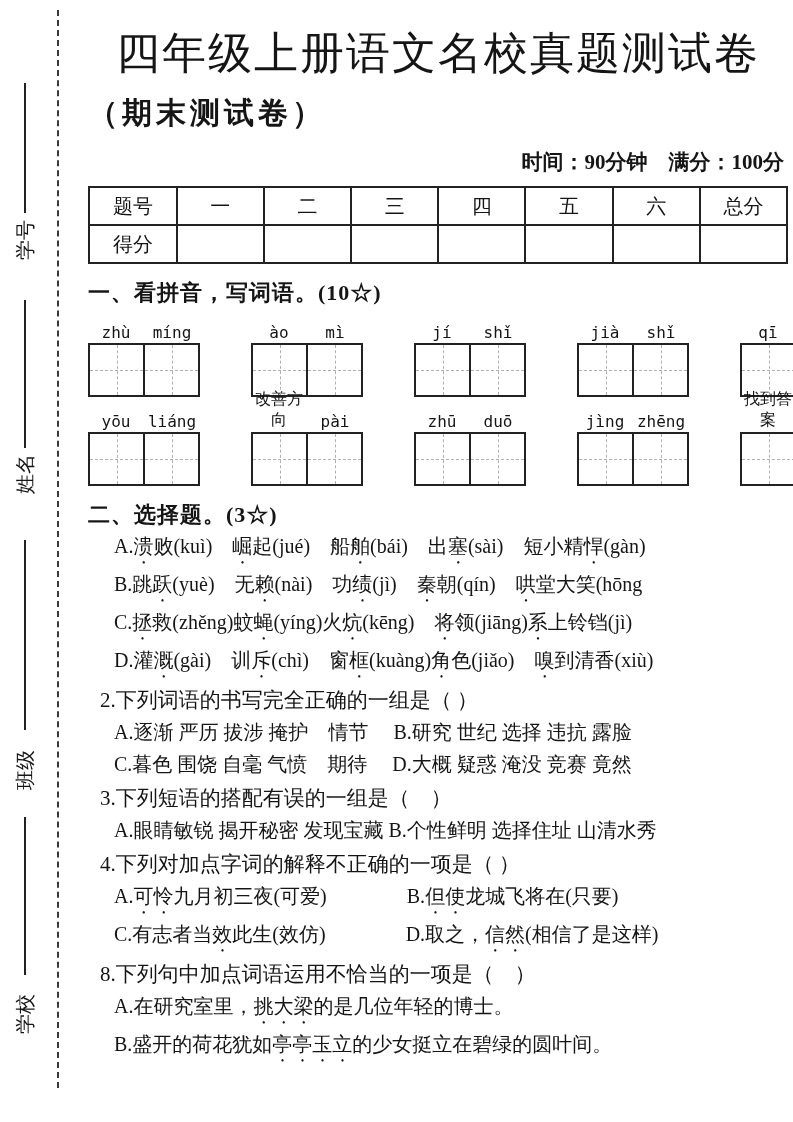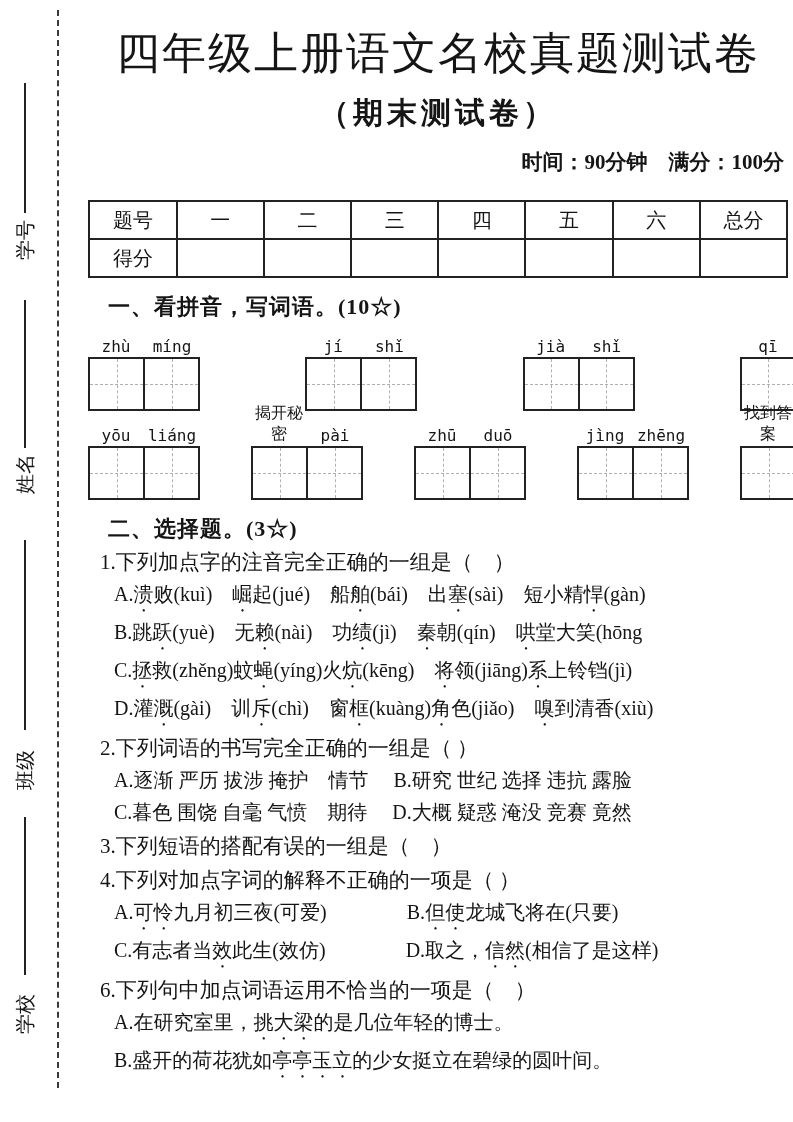--- a/index.html
+++ b/index.html
@@ -8,26 +8,26 @@
     font-family:"Liberation Serif", serif;overflow:hidden;
   }
   
   .seal-line{position:absolute;left:57px;top:10px;height:1078px;width:0;border-left:2px dashed #3a3a3a;}
   .side-label{position:absolute;left:-5px;width:60px;height:22px;line-height:22px;text-align:center;
     font-size:20px;font-weight:500;transform:rotate(-90deg);white-space:nowrap;}
   .side-line{position:absolute;left:24px;width:0;border-left:2px solid #222;}
   
   .main{position:absolute;left:88px;top:0;width:700px;}
   .title{margin-top:24px;font-size:44px;font-weight:normal;text-align:center;letter-spacing:2px;}
-  .subtitle{margin-top:10px;font-size:30px;font-weight:600;text-align:center;letter-spacing:4px;}
+  .subtitle{margin-top:10px;font-size:30px;font-weight:600;letter-spacing:4px;}
   .meta{margin-top:14px;font-size:21px;font-weight:bold;text-align:right;padding-right:4px;}
-  table.score{width:100%;border-collapse:collapse;margin-top:24px;table-layout:fixed;}
+  table.score{width:100%;border-collapse:collapse;margin-top:10px;table-layout:fixed;}
   table.score th,table.score td{border:2px solid #222;height:34px;text-align:center;font-size:20px;font-weight:normal;}
   table.score .lblcol{width:12%;}
-  .sec-heading{margin-top:14px;font-size:22px;font-weight:bold;letter-spacing:1px;margin-left:20px;}
+  .sec-heading{margin-top:14px;font-size:22px;font-weight:bold;letter-spacing:1px;}
   
   .pinyin-row{display:flex;justify-content:space-between;width:764px;margin-top:10px;}
   .pword{width:112px;}
   .plabels{display:flex;font-family:"DejaVu Sans Mono", monospace;font-size:16px;height:24px;align-items:flex-end;}
   .plabels span{flex:1;text-align:center;}
   .wbox{display:flex;height:54px;border:2px solid #222;box-sizing:border-box;margin-top:1px;}
   .wcell{flex:1;position:relative;}
   .wcell + .wcell{border-left:2px solid #222;}
   .wcell::before{content:'';position:absolute;left:50%;top:0;bottom:0;border-left:1px dashed #b0b0b0;}
   .wcell::after{content:'';position:absolute;top:50%;left:0;right:0;border-top:1px dashed #b0b0b0;}
@@ -93,20 +93,30 @@
           <span>zhù</span>
           <span>míng</span>
         </div>
       <div class="wbox">
           <div class="wcell"></div>
           <div class="wcell"></div>
         </div>
     </div>
     <div class="pword">
       <div class="plabels">
+          <span>ào</span>
+          <span>mì</span>
+        </div>
+      <div class="wbox">
+          <div class="wcell"></div>
+          <div class="wcell"></div>
+        </div>
+    </div>
+    <div class="pword">
+      <div class="plabels">
           <span>jí</span>
           <span>shǐ</span>
         </div>
       <div class="wbox">
           <div class="wcell"></div>
           <div class="wcell"></div>
         </div>
     </div>
     <div class="pword">
       <div class="plabels">
@@ -136,21 +146,21 @@
           <span>yōu</span>
           <span>liáng</span>
         </div>
       <div class="wbox">
           <div class="wcell"></div>
           <div class="wcell"></div>
         </div>
     </div>
     <div class="pword">
       <div class="plabels">
-          <span>揭开秘密</span>
+          <span>改善方向</span>
           <span>pài</span>
         </div>
       <div class="wbox">
           <div class="wcell"></div>
           <div class="wcell"></div>
         </div>
     </div>
     <div class="pword">
       <div class="plabels">
           <span>zhū</span>
@@ -179,42 +189,42 @@
       <div class="wbox">
           <div class="wcell"></div>
           <div class="wcell"></div>
         </div>
     </div>
   </div>
 
   <div class="sec-heading">二、选择题。(3☆)</div>
 
   <div>
-    <div class="q-stem">1.下列加点字的注音完全正确的一组是（　）</div>
     <div class="q-line">A.<span class="dotted">溃</span>败(kuì)　<span class="dotted">崛</span>起(jué)　船<span class="dotted">舶</span>(bái)　出<span class="dotted">塞</span>(sài)　短小精<span class="dotted">悍</span>(gàn)</div>
     <div class="q-line">B.跳<span class="dotted">跃</span>(yuè)　无<span class="dotted">赖</span>(nài)　功<span class="dotted">绩</span>(jì)　<span class="dotted">秦</span>朝(qín)　<span class="dotted">哄</span>堂大笑(hōng</div>
     <div class="q-line">C.<span class="dotted">拯</span>救(zhěng)蚊<span class="dotted">蝇</span>(yíng)火<span class="dotted">炕</span>(kēng)　<span class="dotted">将</span>领(jiāng)<span class="dotted">系</span>上铃铛(jì)</div>
     <div class="q-line">D.灌<span class="dotted">溉</span>(gài)　训<span class="dotted">斥</span>(chì)　窗<span class="dotted">框</span>(kuàng)<span class="dotted">角</span>色(jiǎo)　<span class="dotted">嗅</span>到清香(xiù)</div>
   </div>
 
   <div>
     <div class="q-stem">2.下列词语的书写完全正确的一组是（ ）</div>
     <div class="q-line">A.逐渐 严历 拔涉 掩护　情节　 B.研究 世纪 选择 违抗 露脸</div>
     <div class="q-line">C.暮色 围饶 自毫 气愤　期待　 D.大概 疑惑 淹没 竞赛 竟然</div>
   </div>
 
   <div>
     <div class="q-stem">3.下列短语的搭配有误的一组是（　）</div>
+    <div class="q-line">A.眼睛敏锐 揭开秘密 发现宝藏 B.个性鲜明 选择住址 山清水秀</div>
   </div>
 
   <div>
     <div class="q-stem">4.下列对加点字词的解释不正确的一项是（ ）</div>
     <div class="q-line">A.<span class="dotted">可怜</span>九月初三夜(可爱)　　　　B.<span class="dotted">但使</span>龙城飞将在(只要)</div>
     <div class="q-line">C.有志者当<span class="dotted">效</span>此生(效仿)　　　　D.取之，<span class="dotted">信然</span>(相信了是这样)</div>
   </div>
 
   <div>
-    <div class="q-stem">6.下列句中加点词语运用不恰当的一项是（　）</div>
+    <div class="q-stem">8.下列句中加点词语运用不恰当的一项是（　）</div>
     <div class="q-line">A.在研究室里，<span class="dotted">挑大梁</span>的是几位年轻的博士。</div>
     <div class="q-line">B.盛开的荷花犹如<span class="dotted">亭亭玉立</span>的少女挺立在碧绿的圆叶间。</div>
   </div>
 
 </div>
 
 </body></html>

